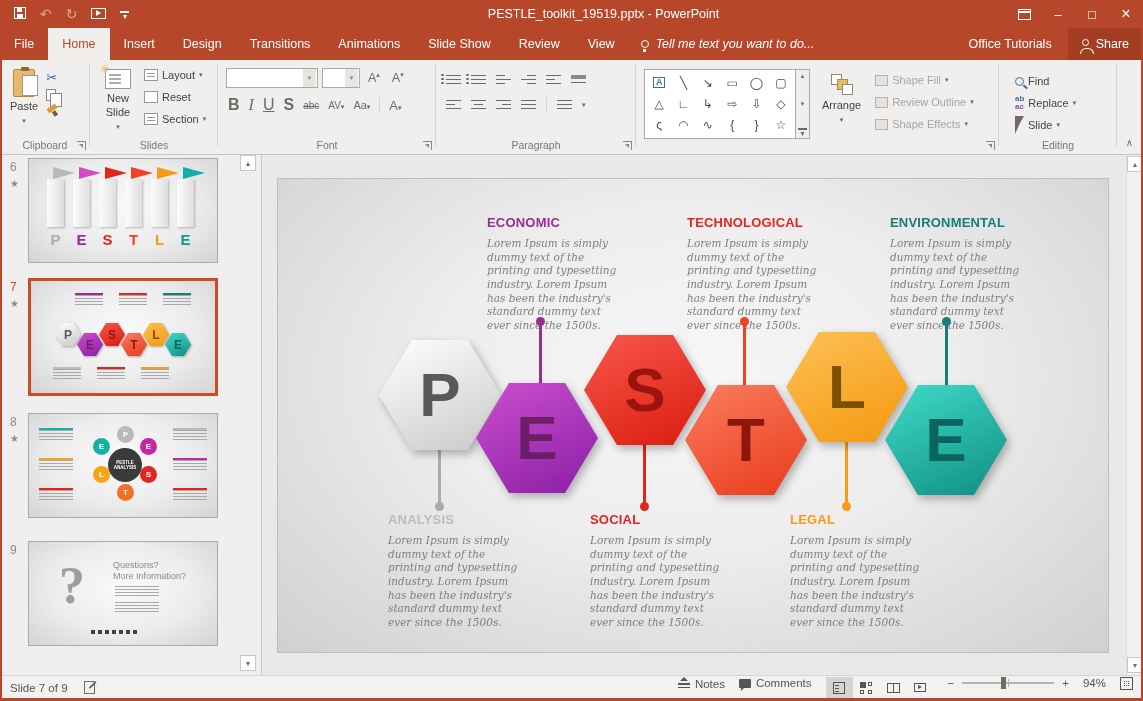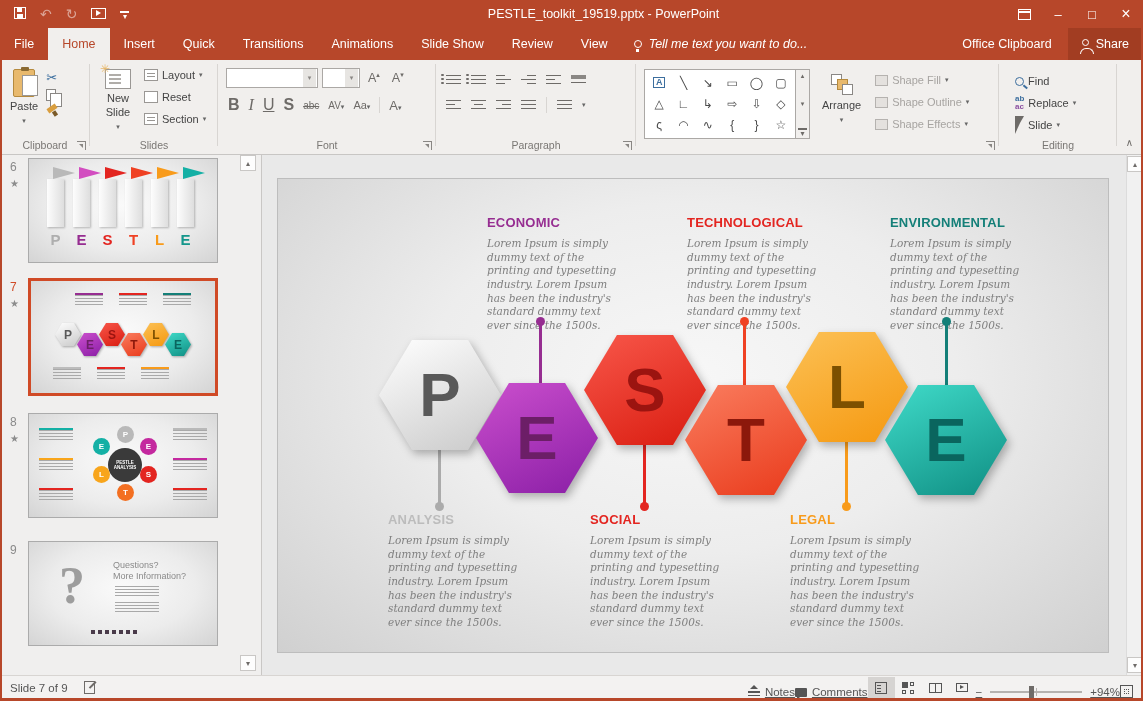--- a/index.html
+++ b/index.html
@@ -138,21 +138,21 @@
   .ribn .ltr{font-size:15px;font-weight:bold;text-align:center;margin-top:4px;}
   .circ{position:absolute;border-radius:50%;display:flex;align-items:center;justify-content:center;color:#fff;font-weight:bold;}
   .sociorow{position:absolute;display:flex;gap:3px;}
   .sociorow i{width:4px;height:4px;background:#4a3b4a;display:inline-block;}
   
   .statusbar{position:absolute;left:0;top:675px;width:100%;height:26px;background:#f3f2f1;border-top:1px solid #d8d5d2;
     display:flex;align-items:center;font-size:11.5px;color:#555;padding:0 10px 2px 10px;}
   .sb-left{display:flex;align-items:center;gap:16px;}
   .pen-ic{width:11px;height:13px;border:1px solid #6e6b68;position:relative;display:inline-block;}
   .pen-ic:after{content:"";position:absolute;left:3px;top:2px;width:9px;height:1.5px;background:#6e6b68;transform:rotate(-45deg);}
-  .sb-right{margin-left:auto;display:flex;align-items:flex-end;text-decoration:underline;}
+  .sb-right{margin-left:auto;display:flex;align-items:flex-start;gap:14px;}
   .sb-item{display:flex;align-items:center;gap:5px;}
   .notes-ic{display:inline-block;width:12px;}
   .notes-ic i{display:block;height:1.5px;background:#555;margin:2px 0;}
   .notes-ic i.ar{width:0;height:0;background:none;margin:0 auto;border-left:4px solid transparent;border-right:4px solid transparent;border-bottom:4px solid #555;}
   .comm-ic{width:12px;height:9px;background:#555;border-radius:1px;position:relative;display:inline-block;}
   .comm-ic:after{content:"";position:absolute;left:2px;bottom:-3px;border-left:3px solid #555;border-bottom:3px solid transparent;}
   .viewbtns{display:flex;}
   .viewbtn{width:27px;height:21px;display:flex;align-items:center;justify-content:center;}
   .viewbtn.sel{background:#d6d4d2;}
   .vi-norm{width:12px;height:12px;border:1px solid #555;position:relative;}
@@ -194,32 +194,32 @@
       <span class="wc">–</span>
       <span class="wc">□</span>
       <span class="wc" style="font-size:16px">×</span>
     </div>
   </div>
 
   <div class="tabsrow">
     <div class="tab">File</div>
     <div class="tab active">Home</div>
     <div class="tab">Insert</div>
-    <div class="tab">Quick</div>
+    <div class="tab">Design</div>
     <div class="tab">Transitions</div>
     <div class="tab">Animations</div>
     <div class="tab">Slide Show</div>
     <div class="tab">Review</div>
     <div class="tab">View</div>
     <div class="tellme">
       <span class="bulb"></span>
       <span>Tell me text you want to do...</span>
     </div>
     <div class="tabs-right">
-      <div class="office-tut">Office Clipboard</div>
+      <div class="office-tut">Office Tutorials</div>
       <div class="share">
         <span class="person"></span>
         <span>Share</span>
       </div>
     </div>
   </div>
 
   <div class="ribbon">
 
     <div class="group" style="width:90px">
@@ -398,21 +398,21 @@
           <span class="dd">▾</span>
         </div>
         <div style="display:flex;flex-direction:column;">
           <div class="small-row grayed">
             <span class="gray-ic"></span>
             <span>Shape Fill</span>
             <span class="dd">▾</span>
           </div>
           <div class="small-row grayed">
             <span class="gray-ic"></span>
-            <span>Shape Outline</span>
+            <span>Review Outline</span>
             <span class="dd">▾</span>
           </div>
           <div class="small-row grayed">
             <span class="gray-ic"></span>
             <span>Shape Effects</span>
             <span class="dd">▾</span>
           </div>
         </div>
       </div>
       <span class="launcher"></span>

